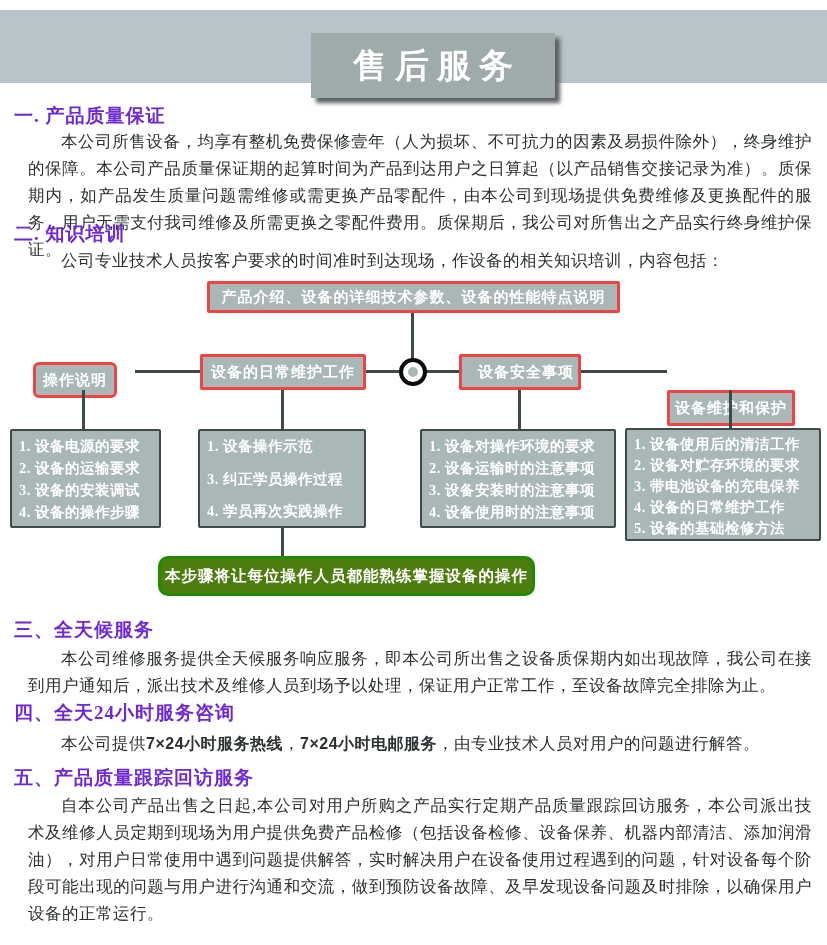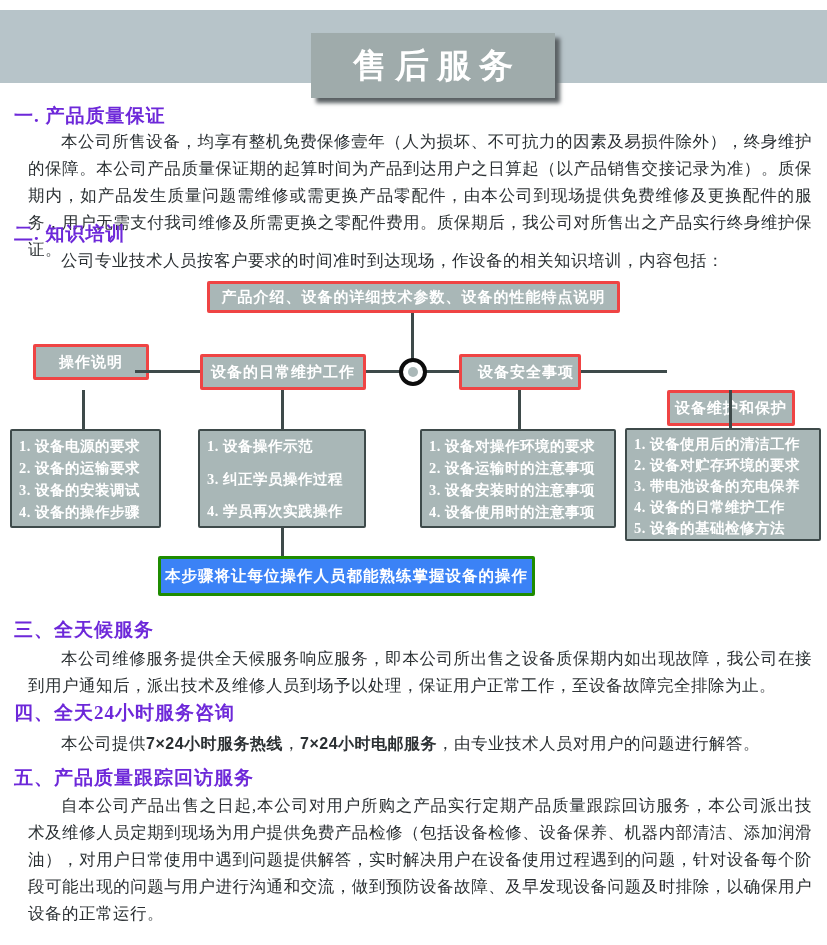--- a/index.html
+++ b/index.html
@@ -45,42 +45,42 @@
   .flow-list.tall div{line-height:21px;}
   .conn{position:absolute;background:#3e4a4a;}
   .circle-node{
     position:absolute;left:399px;top:358px;width:28px;height:28px;box-sizing:border-box;
     background:#ffffff;border:4px solid #0c0c0c;border-radius:50%;
     display:flex;align-items:center;justify-content:center;
   }
   .circle-node .dot{width:10px;height:10px;border-radius:50%;background:#aab8b8;}
   .green-box{
     position:absolute;left:158px;top:556px;width:377px;height:40px;box-sizing:border-box;
-    background:#3b82f6;border:3px solid #1f8c00;border-radius:2px;
+    background:#4d7c0f;border:3px solid #1f8c00;border-radius:10px;
     display:flex;align-items:center;justify-content:center;
     color:#ffffff;font-weight:bold;font-size:15.5px;letter-spacing:1px;
   }
 </style>
 </head>
 <body>
 
 <div class="band"></div>
 <div class="title-box">售后服务</div>
 
 <div class="sec-h" style="top:103px;">一. 产品质量保证</div>
 <div class="para" style="top:128px;">本公司所售设备，均享有整机免费保修壹年（人为损坏、不可抗力的因素及易损件除外），终身维护的保障。本公司产品质量保证期的起算时间为产品到达用户之日算起（以产品销售交接记录为准）。质保期内，如产品发生质量问题需维修或需更换产品零配件，由本公司到现场提供免费维修及更换配件的服务，用户无需支付我司维修及所需更换之零配件费用。质保期后，我公司对所售出之产品实行终身维护保证。</div>
 
 <div class="sec-h" style="top:221px;">二. 知识培训</div>
 <div class="para" style="top:247px;width:760px;">公司专业技术人员按客户要求的时间准时到达现场，作设备的相关知识培训，内容包括：</div>
 
 <div class="flow-box" style="left:207px;top:281px;width:413px;height:32px;">产品介绍、设备的详细技术参数、设备的性能特点说明</div>
 
 <div class="conn" style="left:411px;top:313px;width:3px;height:46px;"></div>
 
-<div class="flow-box" style="left:33px;top:344px;width:116px;height:36px;">操作说明</div>
+<div class="flow-box" style="left:33px;top:362px;width:84px;height:36px;border-radius:6px;">操作说明</div>
 <div class="flow-box" style="left:200px;top:354px;width:166px;height:36px;">设备的日常维护工作</div>
 <div class="flow-box" style="left:459px;top:354px;width:122px;height:36px;padding-left:12px;">设备安全事项</div>
 <div class="flow-box" style="left:667px;top:346px;width:128px;height:36px;margin-top:44px;">设备维护和保护</div>
 
 <div class="conn" style="left:135px;top:370px;width:65px;height:3px;"></div>
 <div class="conn" style="left:366px;top:370px;width:34px;height:3px;"></div>
 <div class="conn" style="left:426px;top:370px;width:33px;height:3px;"></div>
 <div class="conn" style="left:581px;top:370px;width:86px;height:3px;"></div>
 
 <div class="circle-node">

